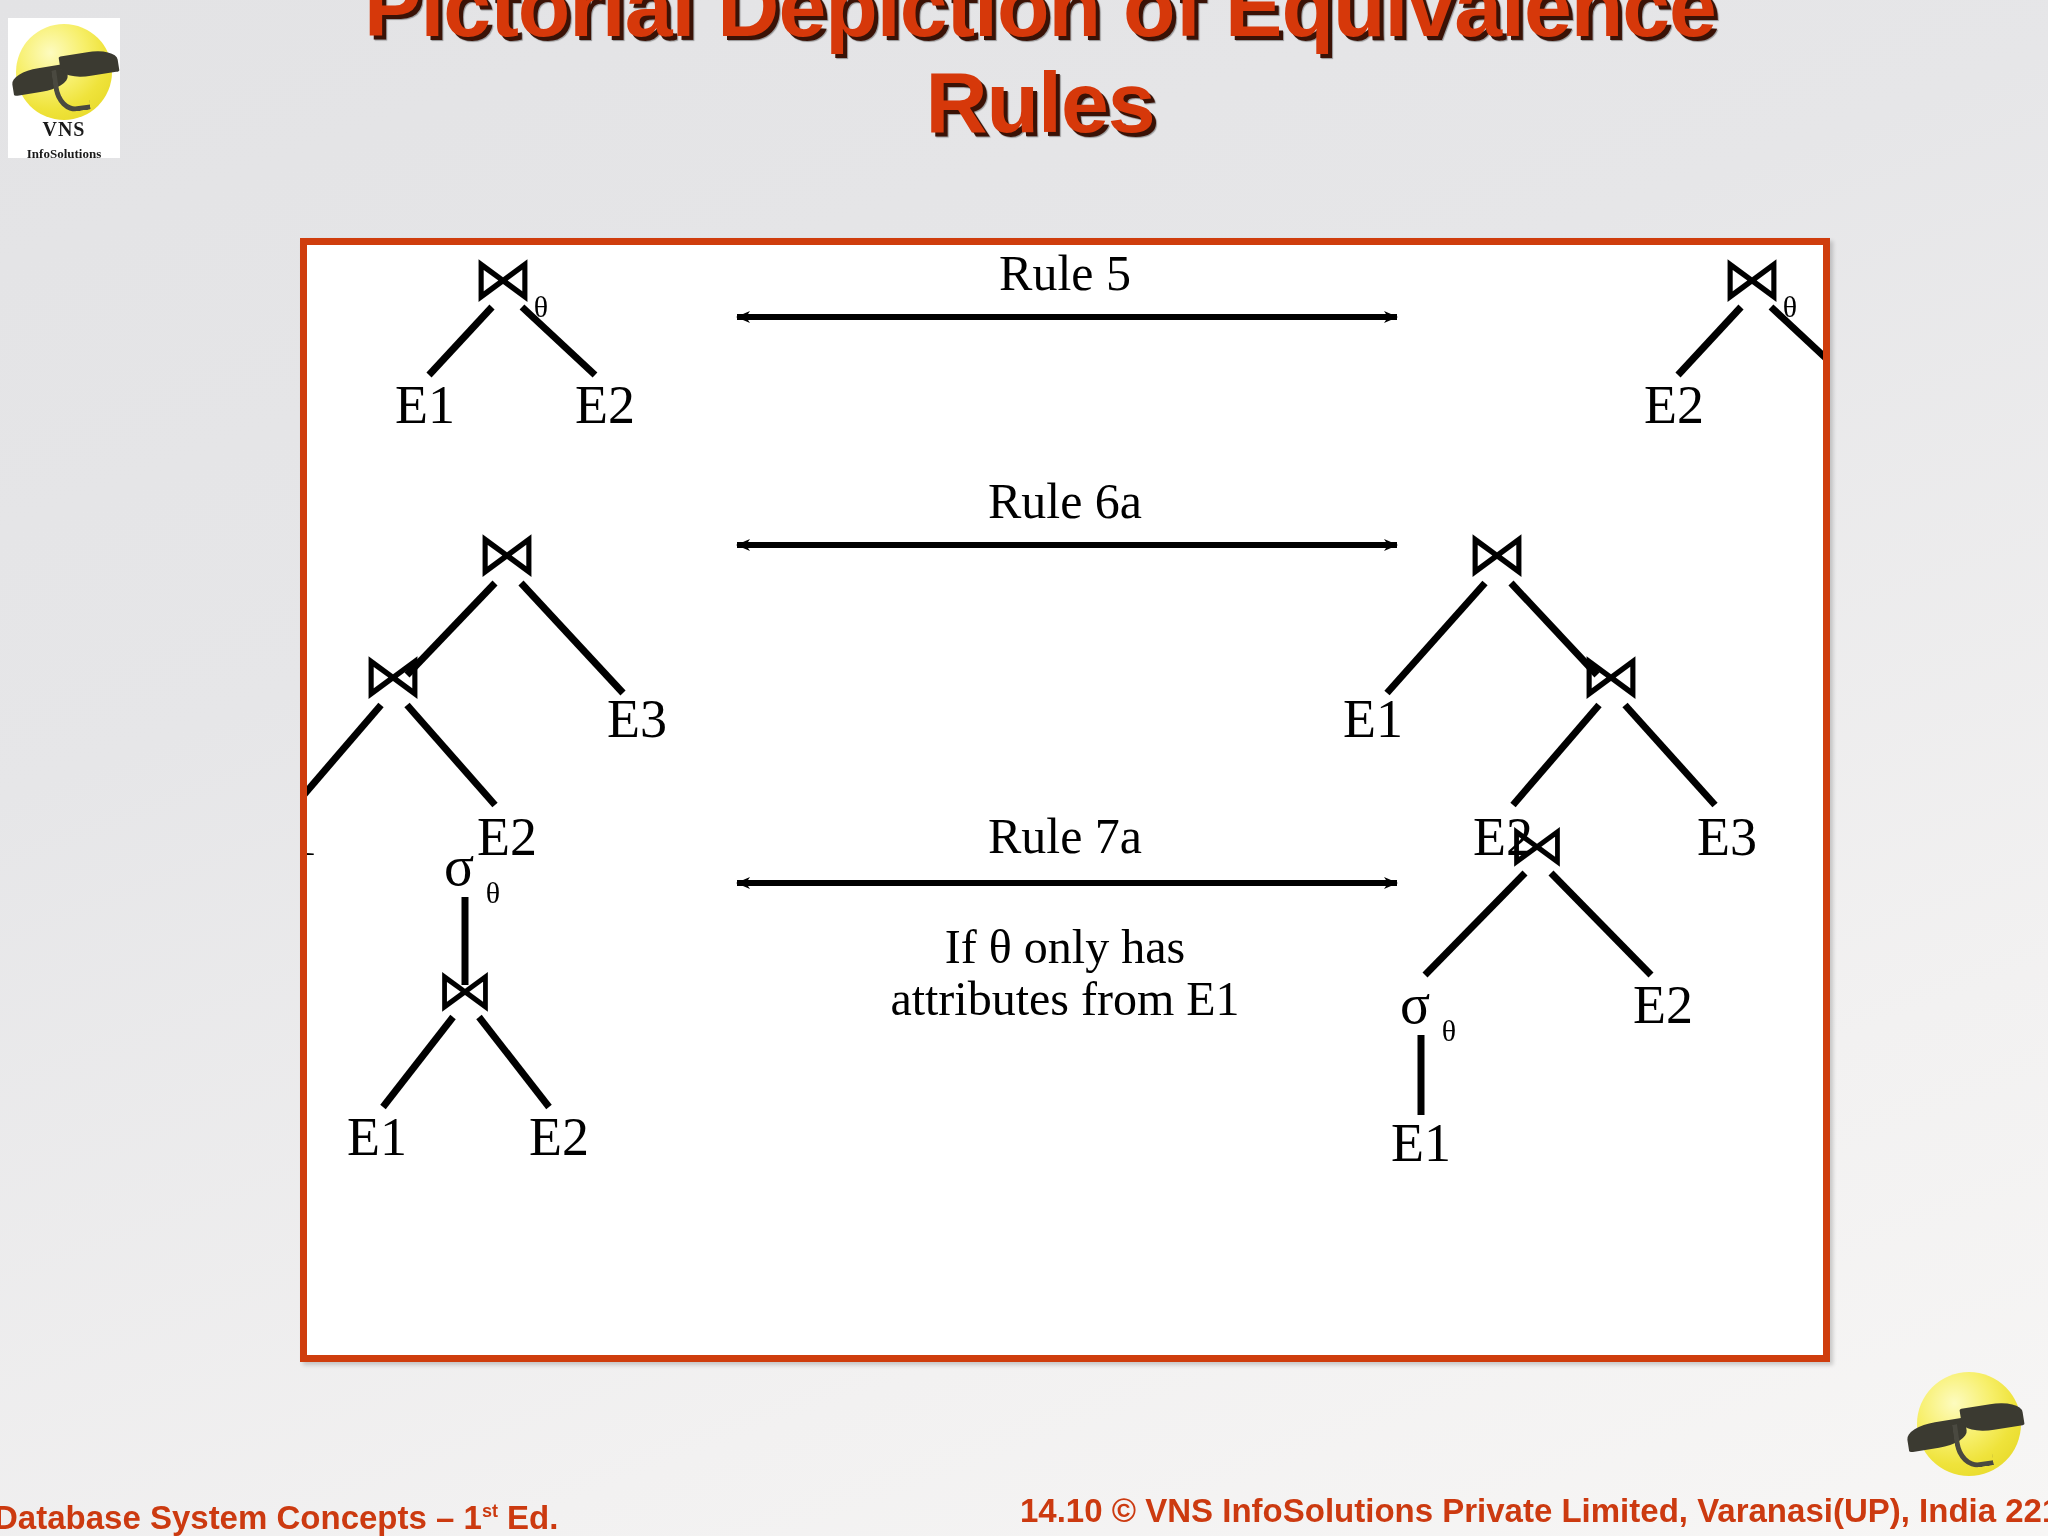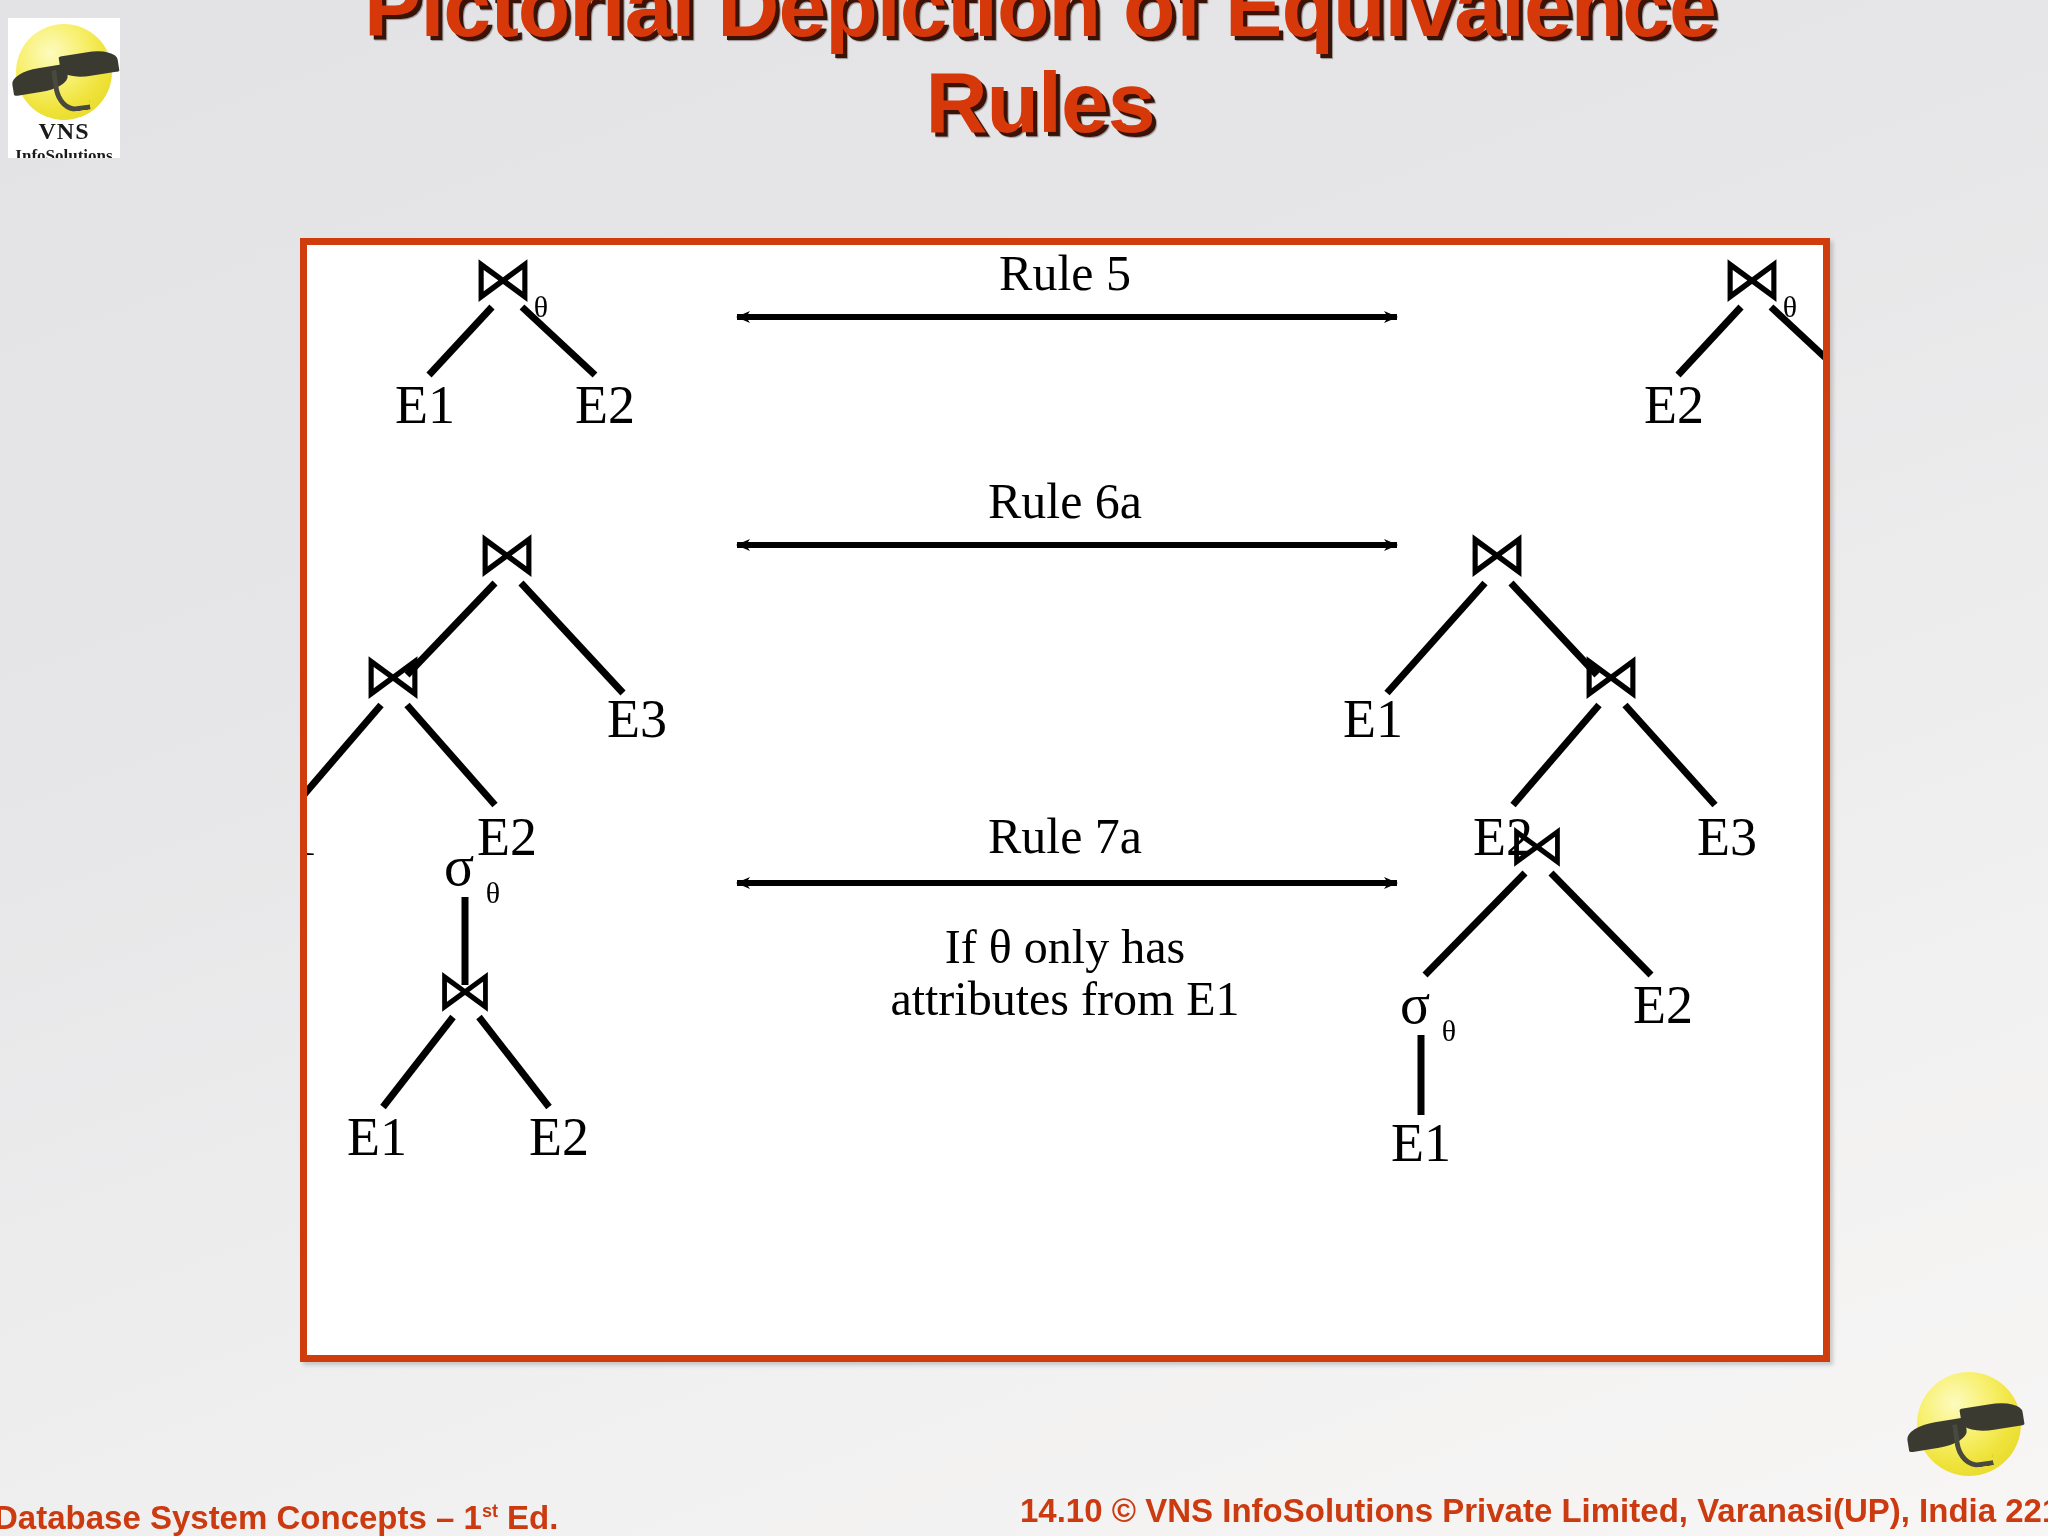--- a/index.html
+++ b/index.html
@@ -131,22 +131,22 @@
 <body>
 
 <div id="slide-title">Pictorial Depiction of Equivalence
 Rules</div>
 
 <div id="logo-topleft">
   <div class="logo-mark logo-ball" style="top:6px; width:96px; height:96px;"></div>
   <div class="logo-swoosh-l" style="left:4px; top:50px; width:56px; height:24px;"></div>
   <div class="logo-swoosh-r" style="left:52px; top:34px; width:58px; height:24px;"></div>
   <div class="logo-curve" style="left:46px; top:50px; width:34px; height:44px;"></div>
-  <div class="logo-word" style="top:100px; font-size:24px; letter-spacing:1px;">VNS</div>
-  <div class="logo-word" style="top:128px; font-size:17px;">InfoSolutions</div>
+  <div class="logo-word" style="top:100px; font-size:20px; letter-spacing:1px;">VNS</div>
+  <div class="logo-word" style="top:128px; font-size:13px;">InfoSolutions</div>
 </div>
 
 <div id="logo-bottomright">
   <div class="logo-mark logo-ball" style="top:4px; width:104px; height:104px;"></div>
   <div class="logo-swoosh-l" style="left:2px; top:54px; width:60px; height:26px;"></div>
   <div class="logo-swoosh-r" style="left:56px; top:36px; width:62px; height:26px;"></div>
   <div class="logo-curve" style="left:50px; top:54px; width:36px; height:46px;"></div>
 </div>
 
 <div id="diagram-panel">

